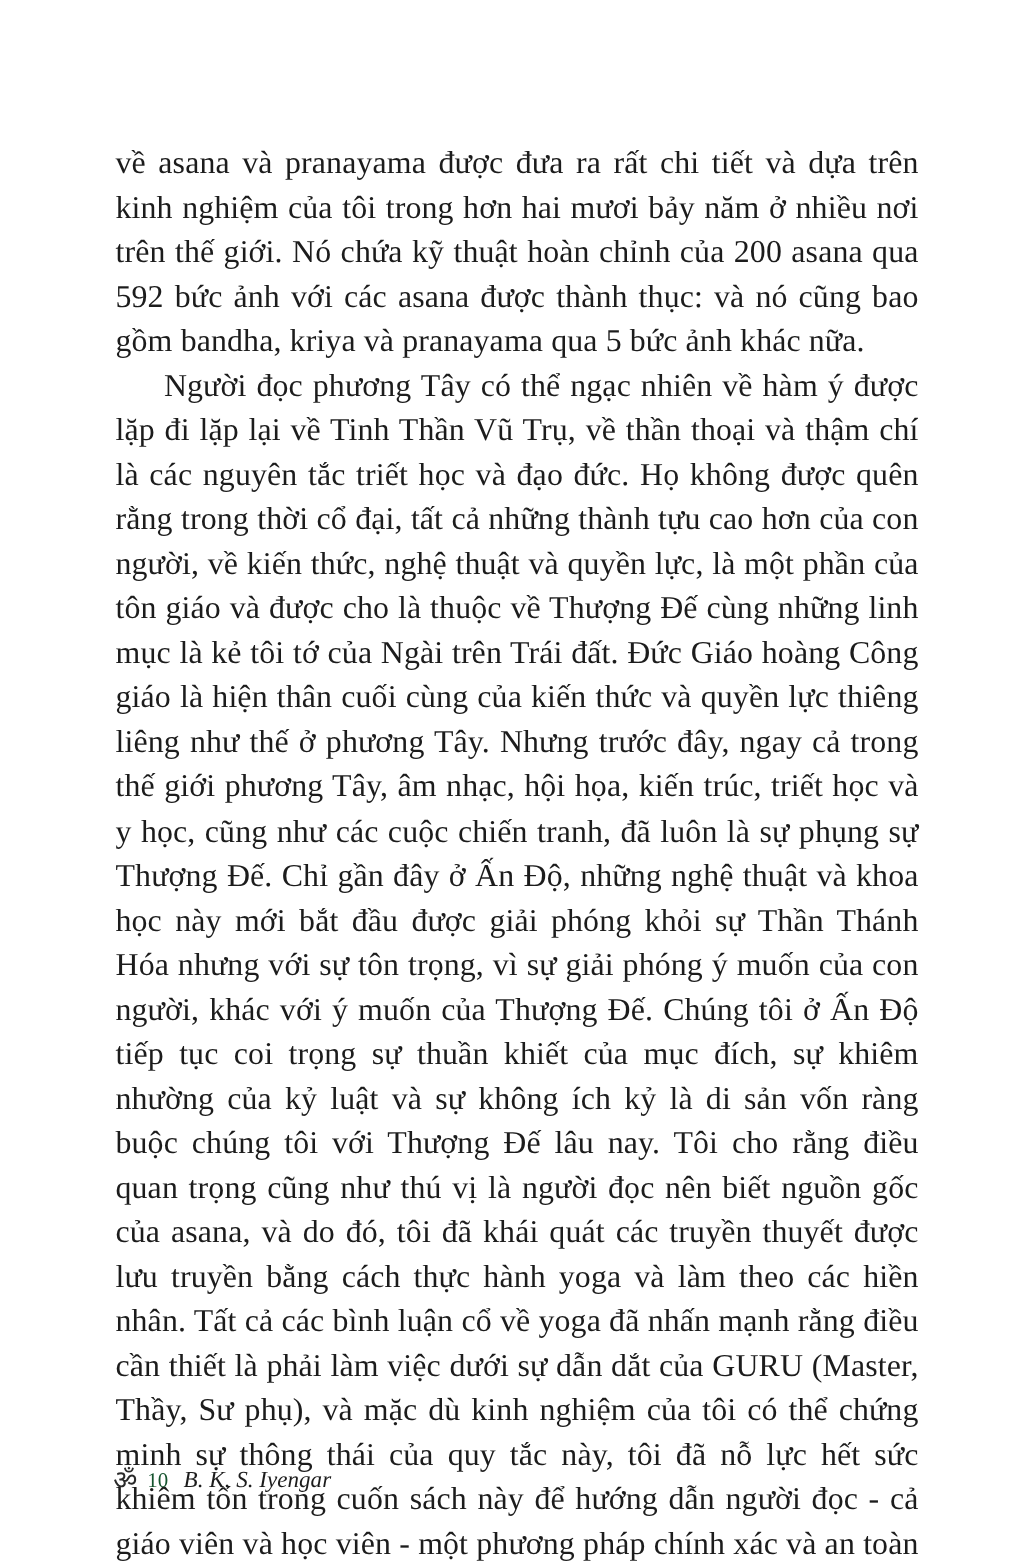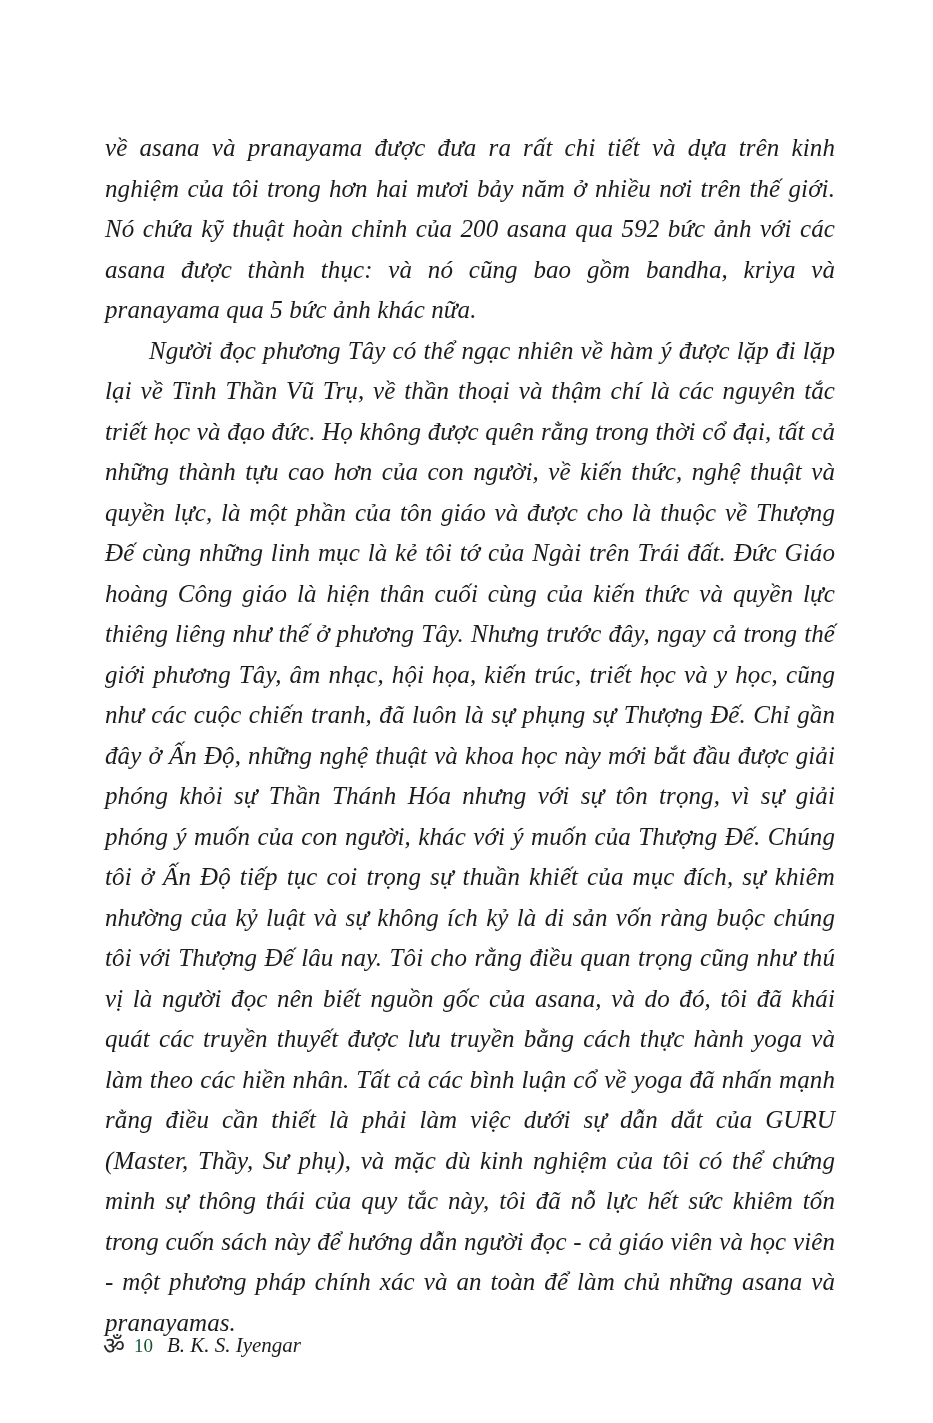--- a/index.html
+++ b/index.html
@@ -14,25 +14,24 @@
     font-family: "Liberation Serif", "DejaVu Serif", serif;
     color: #1c1c1c;
   }
   .content {
     position: absolute;
     top: 128px;
     left: 105px;
     width: 730px;
   }
   .para {
-    font-size: 25px;
+    font-size: 29px;
     line-height: 40.5px;
     text-align: justify;
     letter-spacing: 0.1px;
-    font-style: italic;
   }
   .para.indent {
     text-indent: 44px;
   }
   .footer {
     position: absolute;
     left: 103px;
     top: 1326px;
     display: flex;
     align-items: baseline;

